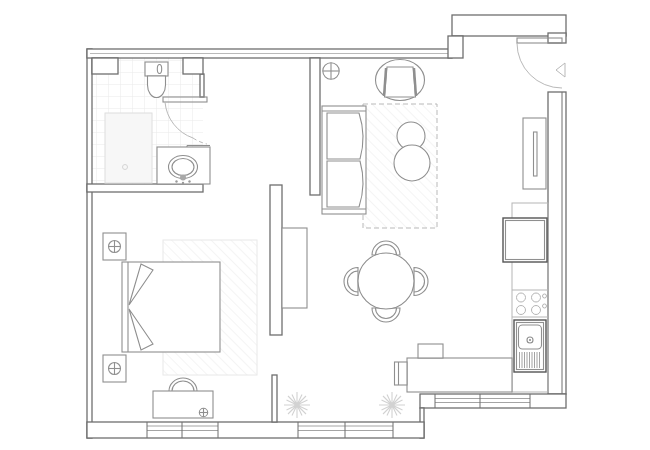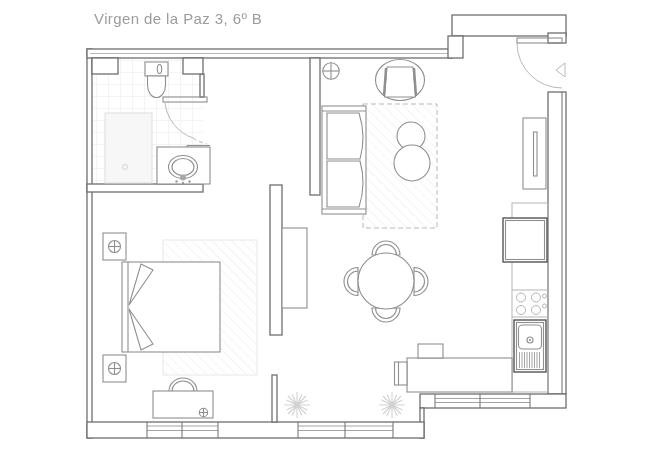--- a/index.html
+++ b/index.html
@@ -19,21 +19,20 @@
   .glz{fill:none;stroke:#9a9a9a;stroke-width:.9;}
   .plant{fill:none;stroke:#d2d2d2;stroke-width:1.1;}
   .rug{fill:url(#hatch);stroke:var(--light-line,#c9c9c9);stroke-width:1;stroke-dasharray:5 3;}
   .rug2{fill:url(#hatch);stroke:#e8e8e8;stroke-width:1;}
   .shower{fill:#f7f7f7;stroke:#dedede;stroke-width:1;}
 </style>
 </head>
 <body>
 
 <div class="stage">
-  <div class="plan-title">Virgen de la Paz 3, 6º B</div>
 
   <svg width="650" height="450" viewBox="0 0 650 450">
     <defs>
       <pattern id="tiles" width="12" height="12" patternUnits="userSpaceOnUse">
         <path d="M12 0H0V12" fill="none" stroke="#e9e9e9" stroke-width="1"></path>
       </pattern>
       <pattern id="hatch" width="7" height="7" patternUnits="userSpaceOnUse" patternTransform="rotate(-45)">
         <path d="M0 0V7" fill="none" stroke="#ededed" stroke-width="1.2"></path>
       </pattern>
     </defs>

